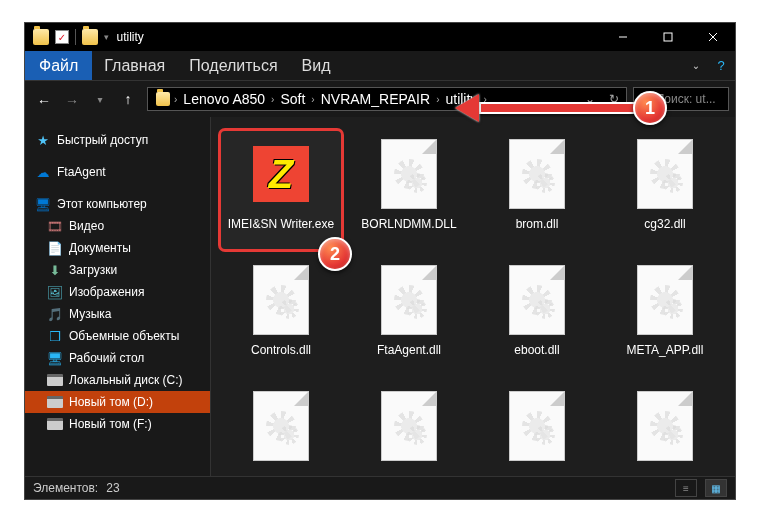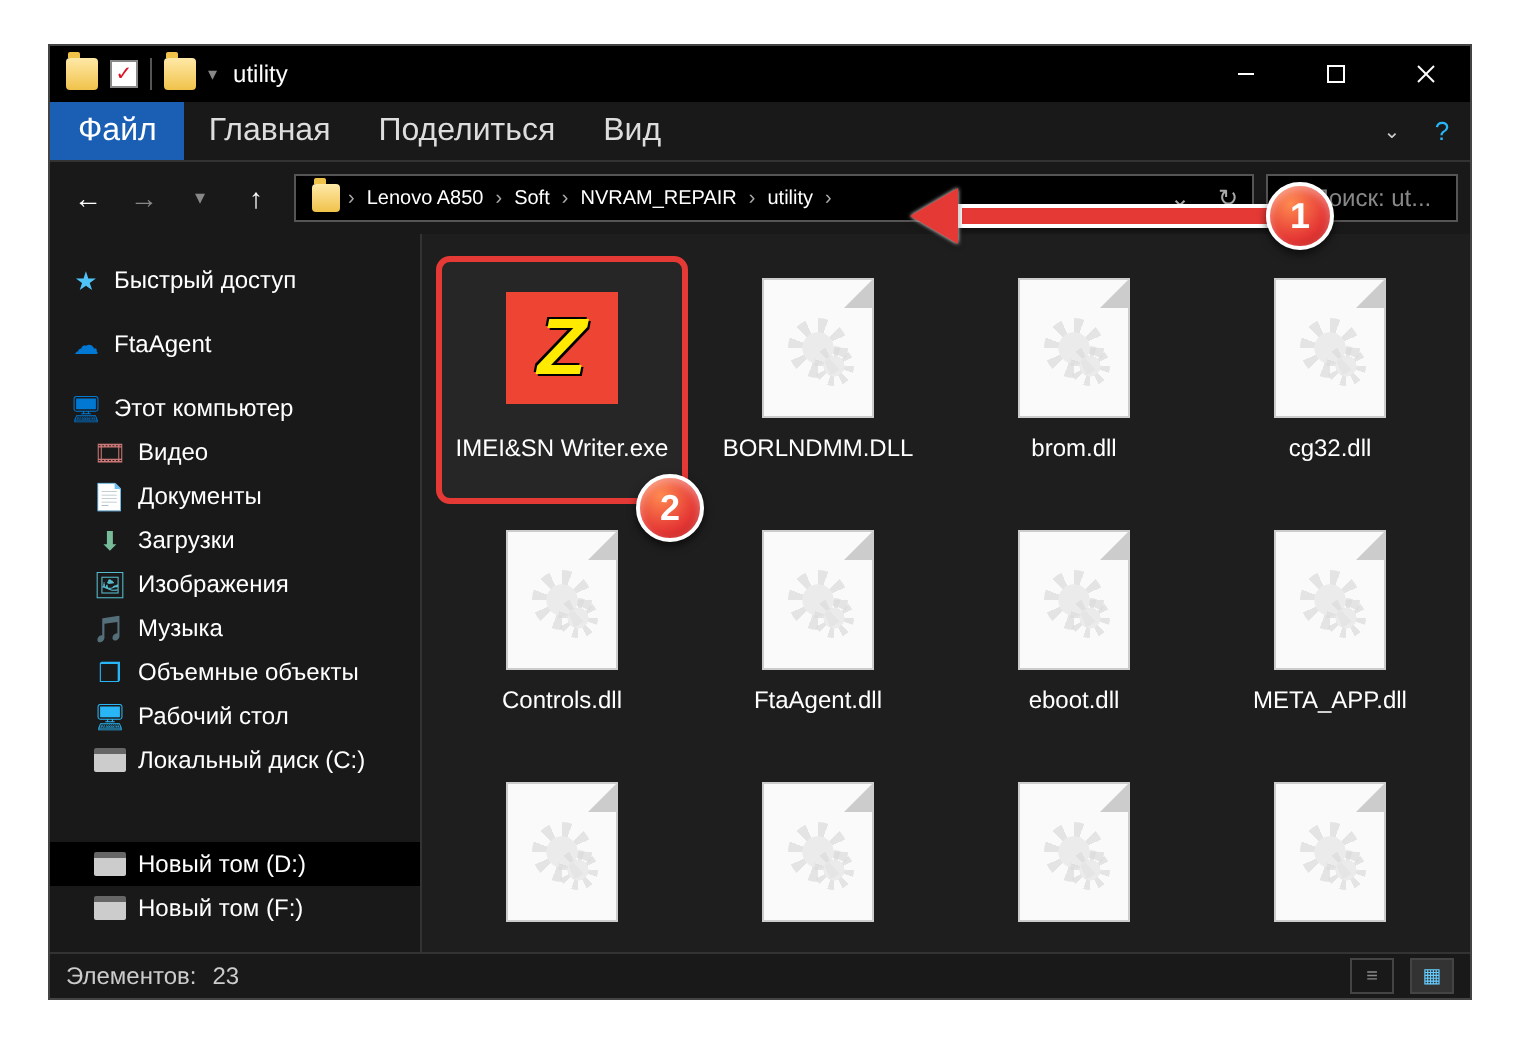--- a/index.html
+++ b/index.html
@@ -23,34 +23,34 @@
 .ribbon .tab { color:#ddd; font-size:16px; padding:0 12px; display:flex; align-items:center; }
 .ribbon .spacer { flex:1; }
 .ribbon .help { color:#29b6f6; width:28px; display:flex; align-items:center; justify-content:center; font-size:13px; }
 .ribbon .chev { color:#ccc; width:22px; display:flex; align-items:center; justify-content:center; font-size:10px;}
 
 
 .navbar { height: 36px; background:#191919; display:flex; align-items:center; padding:0 6px; gap:2px; }
 .nav-arrow { width:26px; height:26px; display:flex; align-items:center; justify-content:center; color:#888; font-size:14px; border-radius:0;}
 .nav-arrow.active { color:#fff; }
 .addr { flex:1; height:24px; border:1px solid #555; background:#000; display:flex; align-items:center; padding-left:4px; overflow:hidden; margin:0 4px; }
-.crumb { color:#fff; font-size:10px; padding:0 6px; height:100%; display:flex; align-items:center; white-space:nowrap;}
+.crumb { color:#fff; font-size:14px; padding:0 6px; height:100%; display:flex; align-items:center; white-space:nowrap;}
 .crumb-sep { color:#aaa; font-size:10px; }
 .searchbox { width:96px; height:24px; border:1px solid #555; background:#000; display:flex; align-items:center; padding:0 4px; gap:4px;}
 .searchbox .sicon{ color:#888; font-size:11px;}
 .searchbox .stext{ color:#888; font-size:12px; overflow:hidden; text-overflow:ellipsis; white-space:nowrap;}
 .refresh { width:24px; text-align:center; color:#aaa; font-size:12px;}
 
 
 .body { flex:1; display:flex; background:#1e1e1e; overflow:hidden; }
 .sidebar { width:186px; background:#191919; border-right:1px solid #333; padding-top:8px; overflow:hidden; }
 .side-item { display:flex; align-items:center; gap:6px; padding:3px 6px 3px 22px; color:#fff; font-size:12px; height:22px; white-space:nowrap; overflow:hidden;}
 .side-item .sicon { width:16px; height:16px; flex-shrink:0; display:flex; align-items:center; justify-content:center; font-size:13px;}
 .side-item.group { padding-left:10px; margin-top:4px;}
-.side-item.selected { background:#000000;margin-top:30px; }
+.side-item.selected { background:#c2410c; }
 .side-gap { height:6px; }
 .ic-star{color:#4fc3f7;} .ic-od{color:#0078d4;} .ic-pc{color:#0078d4;}
 .ic-vid{color:#c77;} .ic-doc{color:#6aa;} .ic-dl{color:#7b9;} .ic-img{color:#5bc;}
 .ic-mus{color:#29b6f6;} .ic-3d{color:#29b6f6;} .ic-desk{color:#29b6f6;}
 .ic-drv{width:16px;height:12px;background:#ccc;border-top:3px solid #666;border-radius:1px;}
 
 
 .files { flex:1; background:#1e1e1e; padding:12px 8px; display:grid; grid-template-columns: repeat(4, 1fr); grid-auto-rows: 122px; gap:4px 4px; align-content:start; position:relative;}
 .file { display:flex; flex-direction:column; align-items:center; justify-content:flex-start; padding-top:6px;}
 .file .thumb { width:68px; height:78px; position:relative; display:flex; align-items:center; justify-content:center;}

